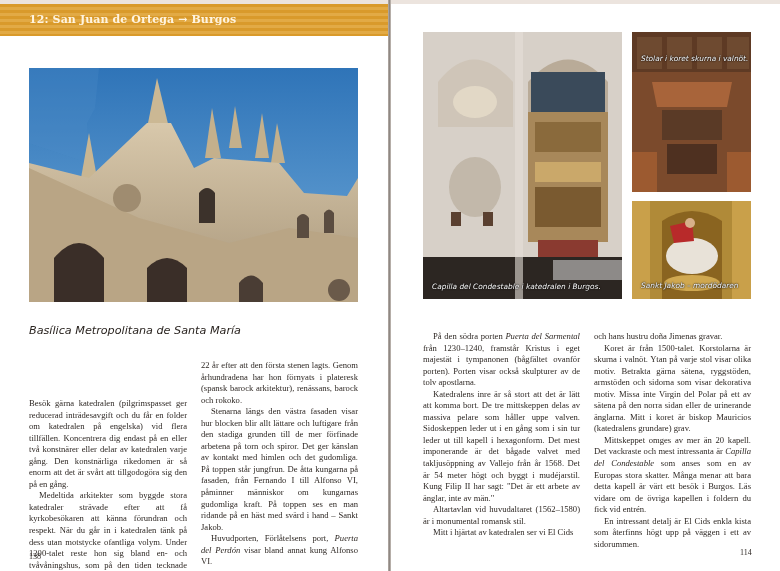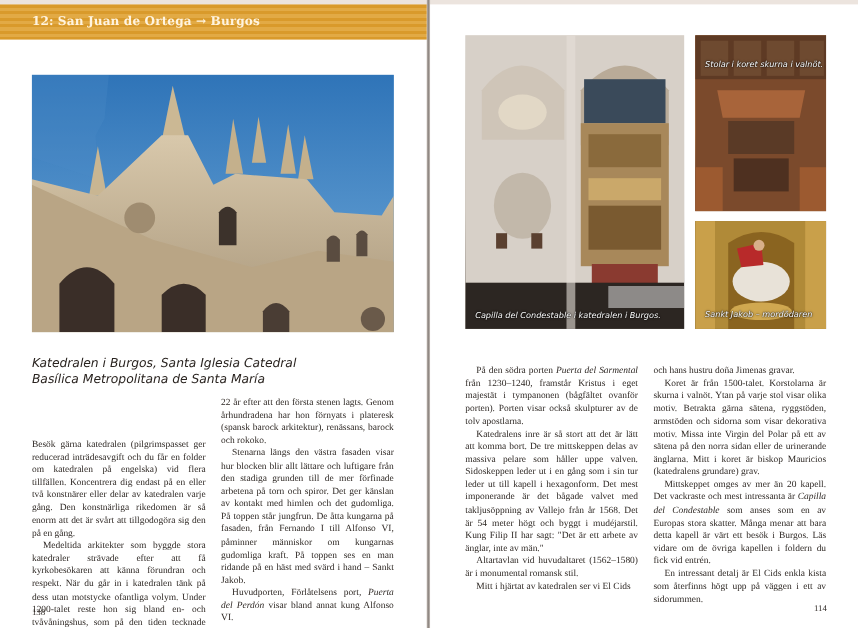--- a/index.html
+++ b/index.html
@@ -96,21 +96,20 @@
         <path d="M210,234 L210,215 Q222,200 234,215 L234,234 Z" fill="#4a3d34"></path>
         <path d="M170,155 L170,125 Q178,115 186,125 L186,155 Z" fill="#3c322b"></path>
         <path d="M268,170 L268,150 Q274,142 280,150 L280,170 Z" fill="#5a4c40"></path>
         <path d="M295,165 L295,145 Q300,138 305,145 L305,165 Z" fill="#5a4c40"></path>
         <circle cx="98" cy="130" r="14" fill="#9f8c70"></circle>
         <circle cx="310" cy="222" r="11" fill="#6a5a4a"></circle>
       </svg>
     </div>
 
     <div class="heading">
-      <div>Katedralen i Burgos, Santa Iglesia Catedral</div>
       <div>Basílica Metropolitana de Santa María</div>
     </div>
 
     <div class="col col-l1">
       <p class="first">Besök gärna katedralen (pilgrimspasset ger reducerad inträdesavgift och du får en folder om katedralen på engelska) vid flera tillfällen. Koncentrera dig endast på en eller två konst­närer eller delar av katedralen varje gång. Den konstnärliga rikedomen är så enorm att det är svårt att tillgodogöra sig den på en gång.</p>
       <p>Medeltida arkitekter som byggde stora katedraler strävade efter att få kyrkobesökaren att känna förundran och respekt. När du går in i katedralen tänk på dess utan motstycke ofantliga volym. Under 1200-talet reste hon sig bland en- och tvåvåningshus, som på den tiden tecknade siluetten mot horisonten. Denna gotiska katedral började byggas av Mauricio år 1221 och valven i taken slöts år 1243 – endast</p>
     </div>
 
     <div class="col col-l2">
       <p class="first">22 år efter att den första stenen lagts. Genom århundradena har hon förnyats i plateresk (spansk barock arkitektur), renässans, barock och rokoko.</p>

